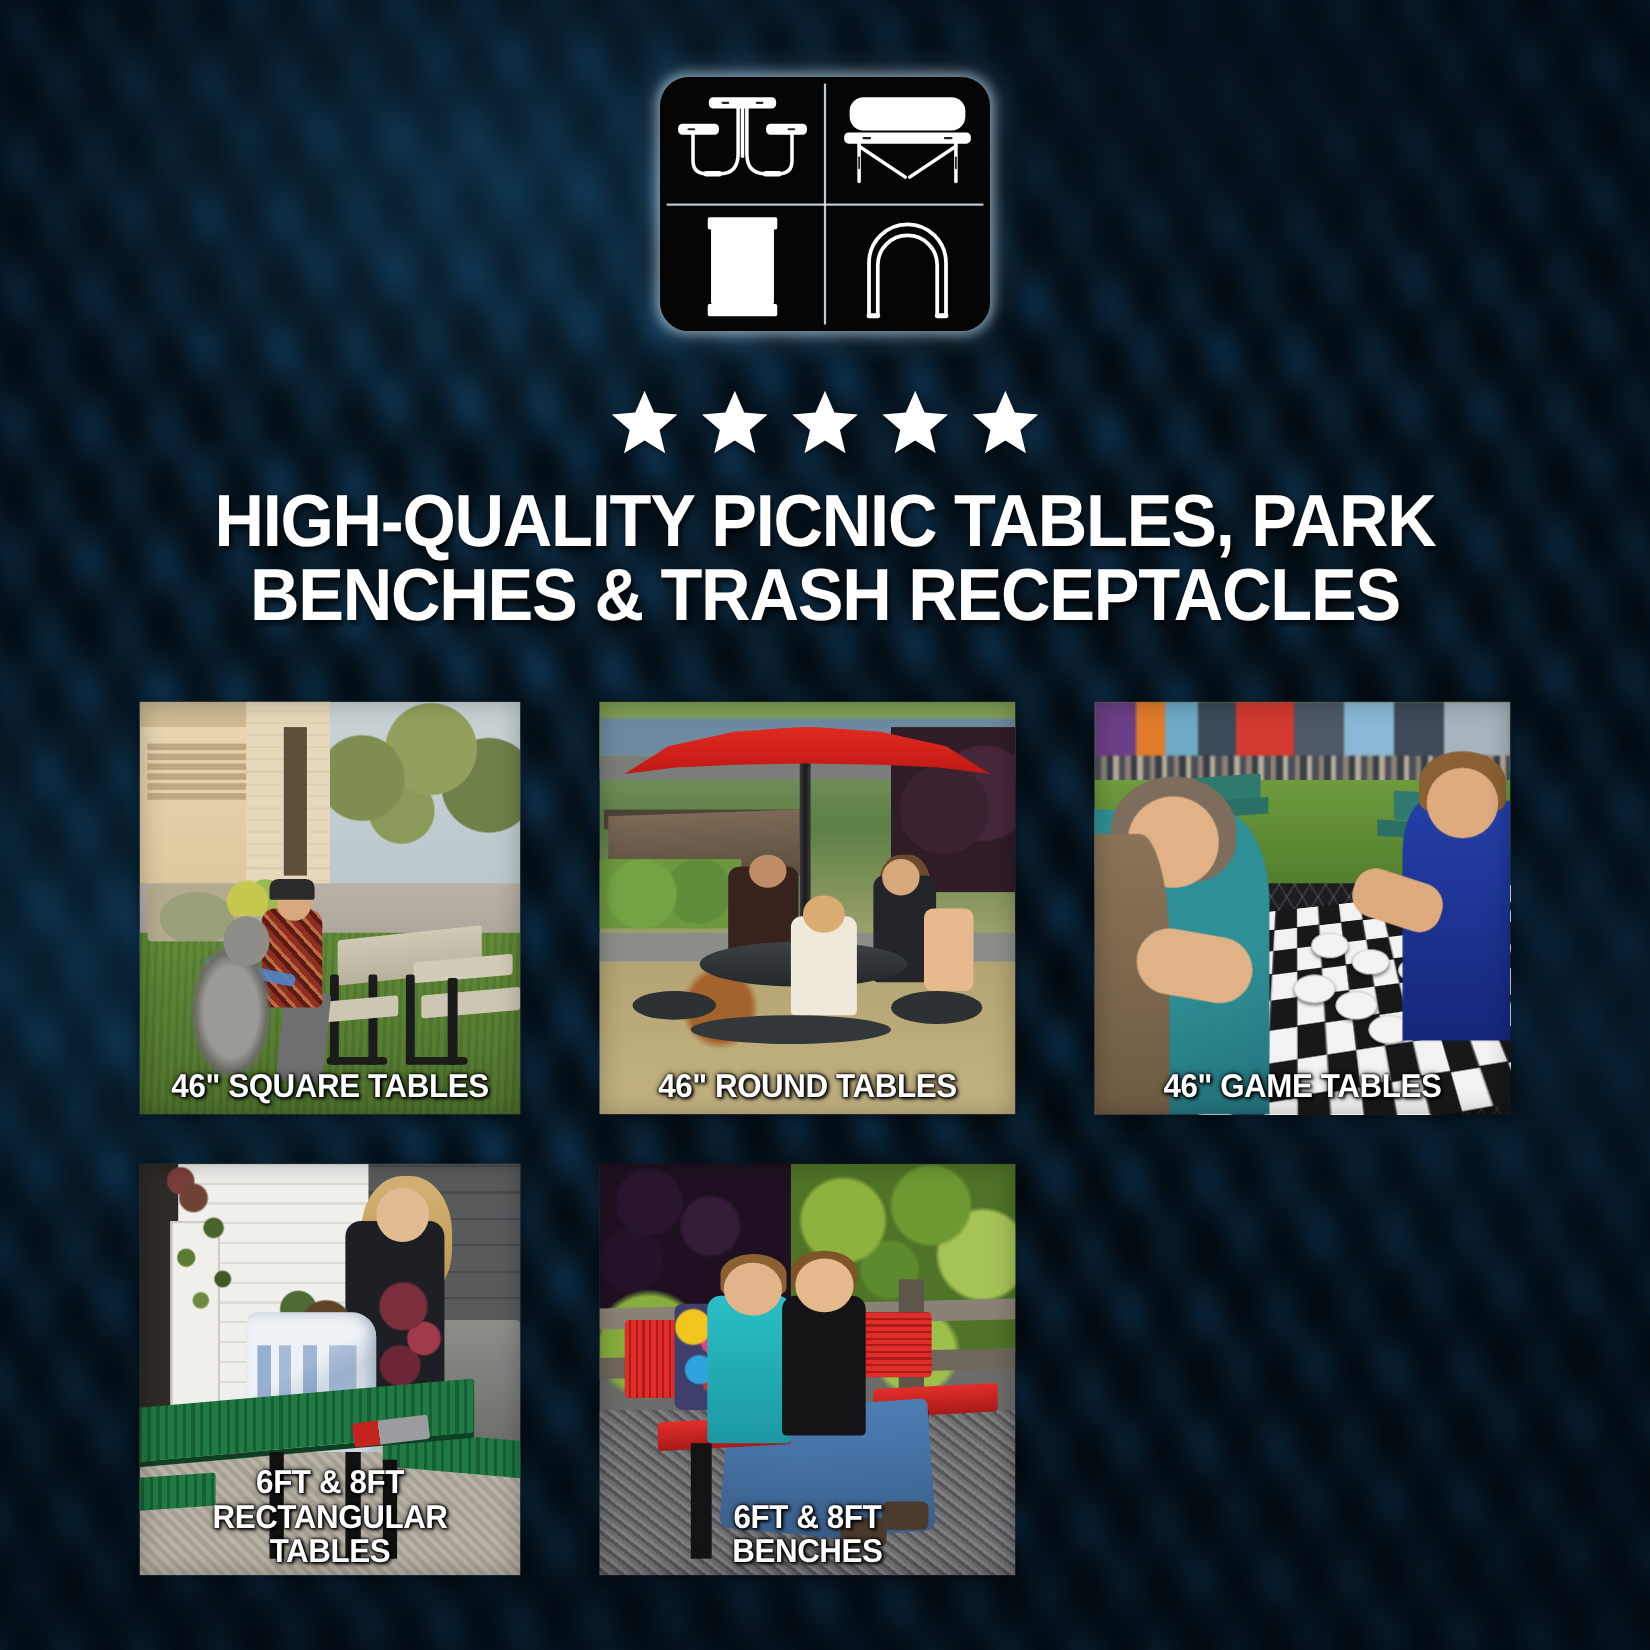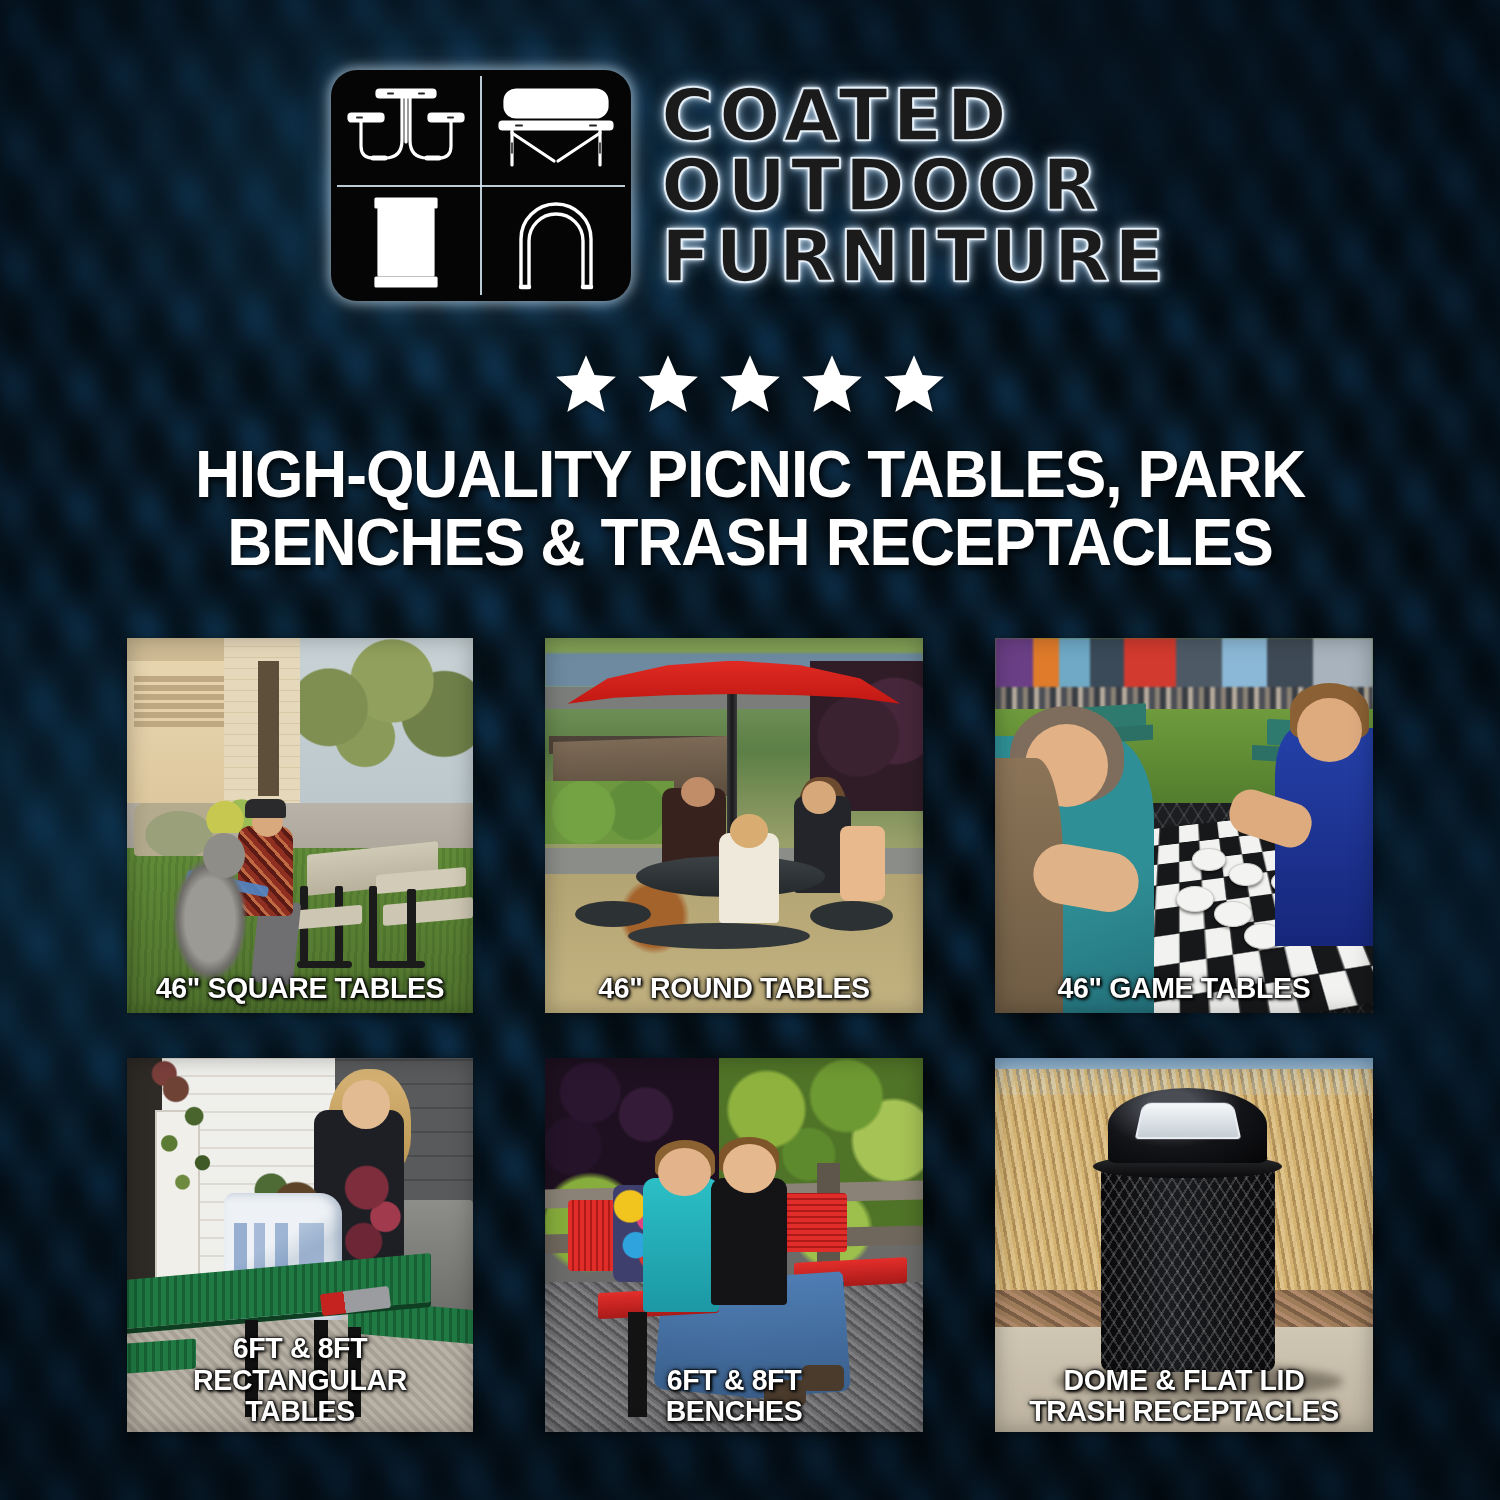--- a/index.html
+++ b/index.html
@@ -492,25 +492,20 @@
               <line x1="8" y1="92" x2="16" y2="92" stroke-width="4.5"></line>
               <line x1="70" y1="92" x2="78" y2="92" stroke-width="4.5"></line>
             </svg>
           </span>
         </div>
       </div>
       <div class="logo-div-v"></div>
       <div class="logo-div-h"></div>
     </div>
 
-    <div class="logo-words">
-      <div class="lw1">COATED</div>
-      <div class="lw2">OUTDOOR</div>
-      <div class="lw3">FURNITURE</div>
-    </div>
   </div>
 
   <div class="stars">
     <svg class="star" viewBox="0 0 24 24">
         <polygon points="12,1.2 15.2,8.6 23.2,9.3 17.1,14.6 19,22.5 12,18.2 5,22.5 6.9,14.6 0.8,9.3 8.8,8.6" fill="#ffffff"></polygon>
       </svg>
     <svg class="star" viewBox="0 0 24 24">
         <polygon points="12,1.2 15.2,8.6 23.2,9.3 17.1,14.6 19,22.5 12,18.2 5,22.5 6.9,14.6 0.8,9.3 8.8,8.6" fill="#ffffff"></polygon>
       </svg>
     <svg class="star" viewBox="0 0 24 24">
@@ -694,33 +689,15 @@
         <div class="lay t5-b2h"></div>
         <div class="lay t5-shoe" style="left:58%;top:86%;width:11%;height:7%"></div>
         <div class="lay t5-shoe" style="left:68%;top:82%;width:11%;height:7%"></div>
       </div>
       <div class="caption">
         <span>6FT &amp; 8FT</span>
         <span class="l2">BENCHES</span>
       </div>
     </div>
 
-    <div class="tile two-line">
-      <div class="photo">
-        <div class="lay t6-bg"></div>
-        <div class="lay t6-sky"></div>
-        <div class="lay t6-grass"></div>
-        <div class="lay t6-mulch"></div>
-        <div class="lay t6-walk"></div>
-        <div class="lay t6-shadow"></div>
-        <div class="lay t6-body"></div>
-        <div class="lay t6-rim"></div>
-        <div class="lay t6-dome"></div>
-        <div class="lay t6-open"></div>
-      </div>
-      <div class="caption">
-        <span>DOME &amp; FLAT LID</span>
-        <span class="l2">TRASH RECEPTACLES</span>
-      </div>
-    </div>
 
   </div>
 </div>
 
 </body></html>

